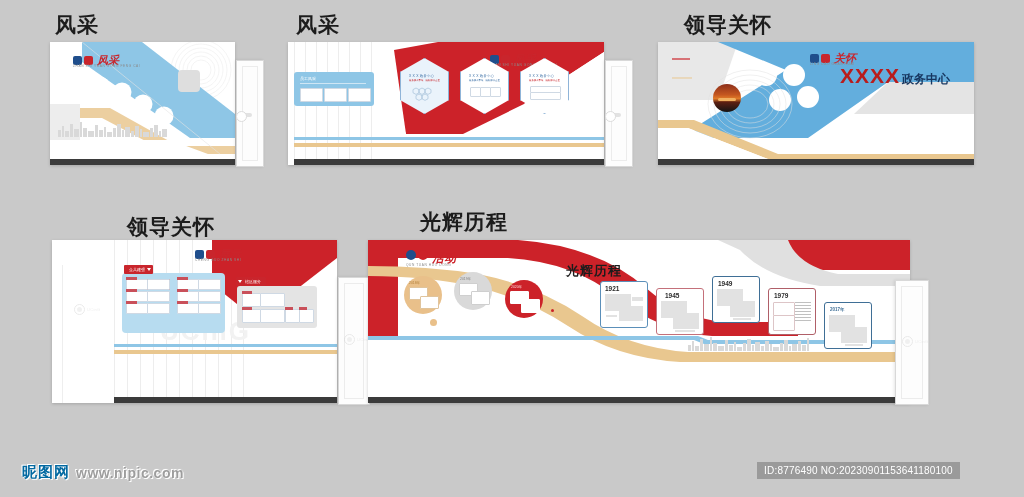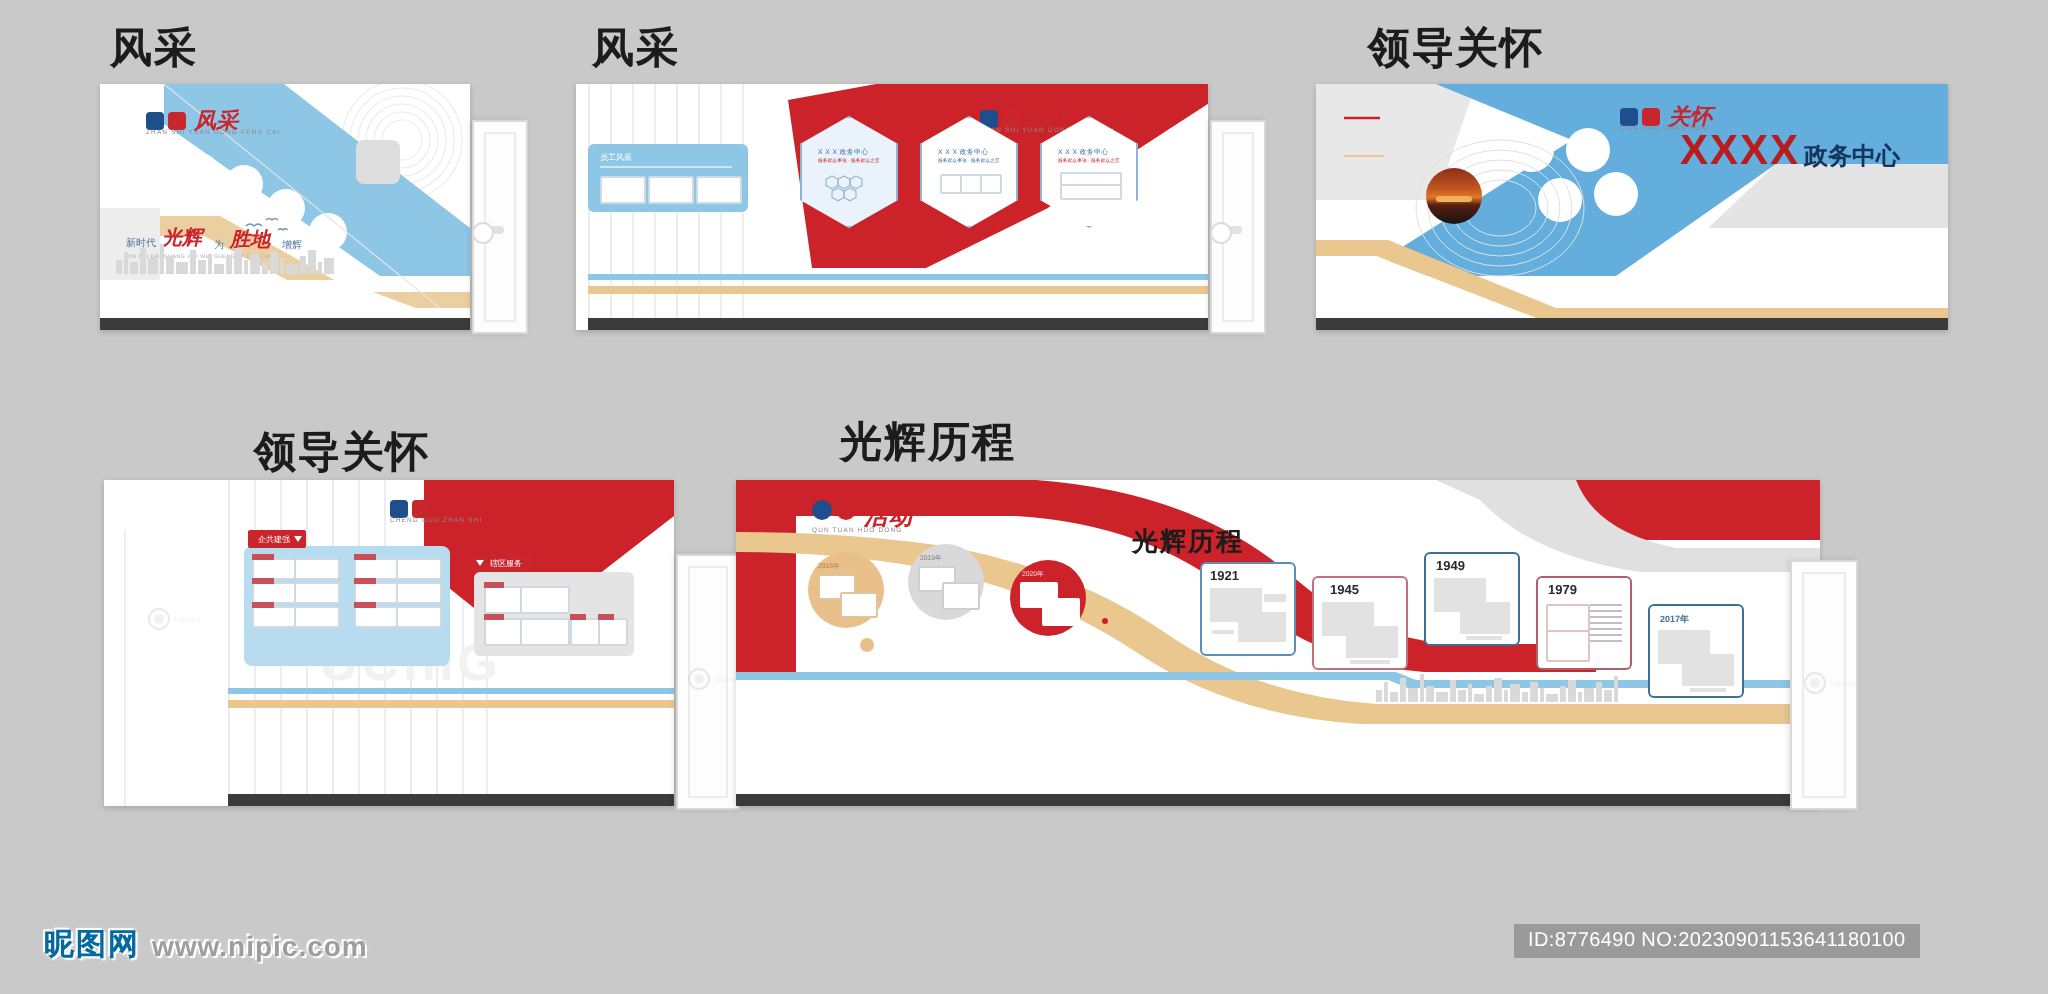--- a/index.html
+++ b/index.html
@@ -128,36 +128,20 @@
 
     <div style="position:absolute;left:128px;top:28px;width:22px;height:22px;background:#dedede;border-radius:4px;"></div>
 
     <div class="logo" style="left:23px;top:11px;">
       <span class="sq blue"></span>
       <span class="sq red"></span>
       <span class="cn">风采</span>
       <span class="py">ZHAN SHI YUAN GONG FENG CAI</span>
     </div>
 
-    <div style="position:absolute;left:9px;top:68px;width:105px;height:34px;">
-      <div style="position:absolute;left:4px;top:8px;font-size:5px;color:#4a6f9a;">新时代</div>
-      <div style="position:absolute;left:22px;top:2px;font-size:10px;font-weight:700;color:#cc2229;font-style:italic;">光辉</div>
-      <div style="position:absolute;left:48px;top:9px;font-size:5px;color:#4a6f9a;">为</div>
-      <div style="position:absolute;left:56px;top:3px;font-size:10px;font-weight:700;color:#cc2229;font-style:italic;">胜地</div>
-      <div style="position:absolute;left:82px;top:9px;font-size:5px;color:#4a6f9a;">增辉</div>
-      <div style="position:absolute;left:4px;top:17px;font-size:2.6px;color:#9aa8b8;letter-spacing:.3px;white-space:nowrap;">XIN SHI DAI GUANG HUI WEI SHENG DI ZENG HUI</div>
-
-      <svg style="position:absolute;left:62px;top:-3px;width:26px;height:12px;" viewBox="0 0 26 12">
-        <g fill="none" stroke="#6f93b8" stroke-width=".7">
-          <path d="M2 6 q2-2 4 0 q2-2 4 0"></path>
-            <path d="M12 3 q1.5-1.5 3 0 q1.5-1.5 3 0"></path>
-            <path d="M18 8 q1.2-1.2 2.4 0 q1.2-1.2 2.4 0"></path>
-        </g>
-      </svg>
-    </div>
 
     <div class="skyline" style="left:8px;bottom:28px;">
       <i style="width:3px;height:7px"></i>
         <i style="width:2px;height:11px"></i>
         <i style="width:4px;height:6px"></i>
       <i style="width:3px;height:13px"></i>
         <i style="width:5px;height:8px"></i>
         <i style="width:2px;height:15px"></i>
       <i style="width:4px;height:9px"></i>
         <i style="width:6px;height:6px"></i>

